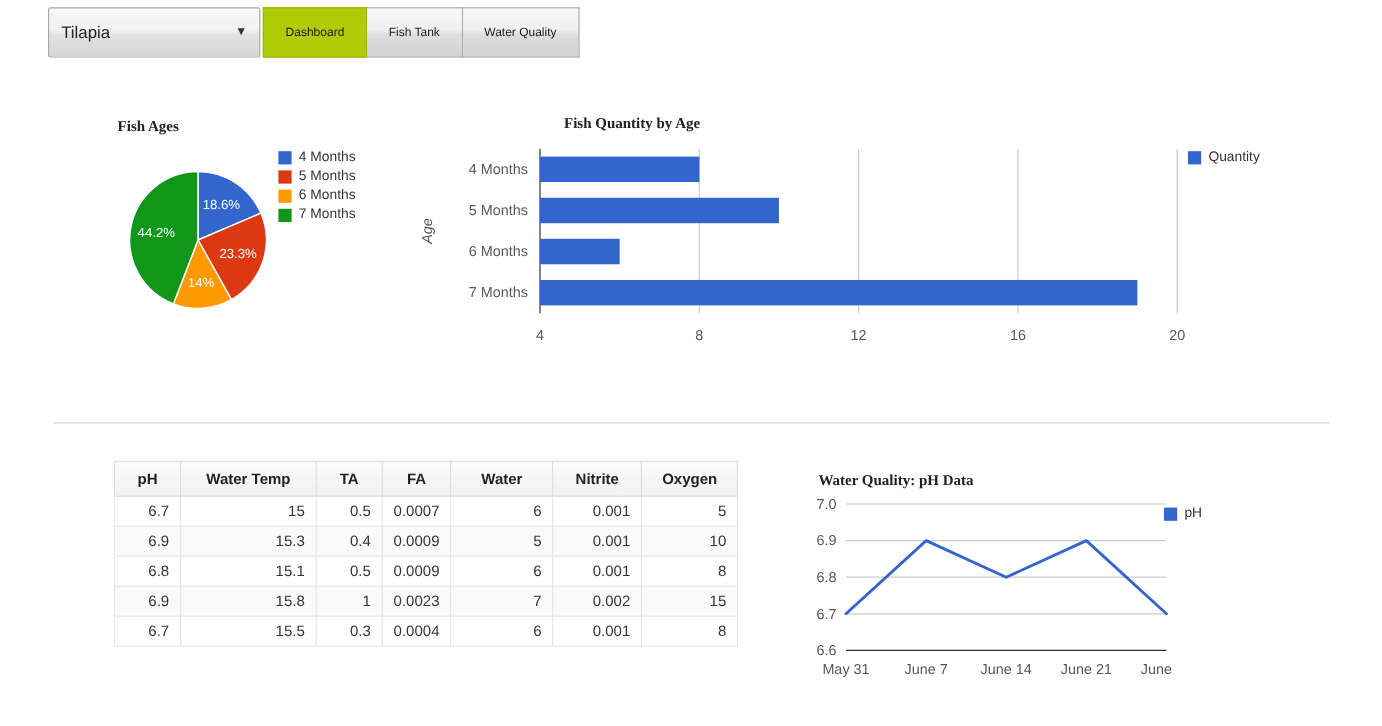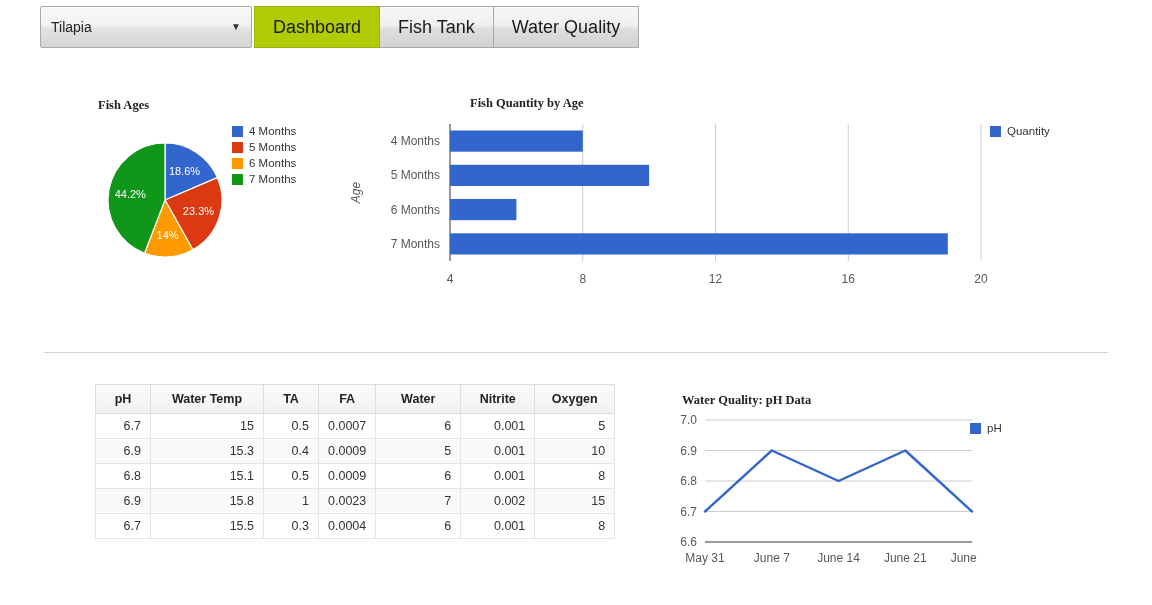--- a/index.html
+++ b/index.html
@@ -11,40 +11,40 @@
     font-family: "Liberation Sans", sans-serif;
     overflow: hidden;
   }
   .page { position: relative; width: 1152px; height: 605px; }
 
   
   .topbar { position: absolute; left: 40px; top: 6px; height: 42px; display: flex; align-items: stretch; }
 
   .species-select {
     position: relative;
-    width: 212px; height: 42px;
+    width: 177px; height: 42px;
     background: linear-gradient(to bottom, #f7f7f7 0%, #f2f2f2 45%, #e2e2e2 55%, #d6d6d6 100%);
     border: 1px solid #a9a9a9;
     border-radius: 2px;
     display: flex; align-items: center;
     padding: 0 10px;
     font-size: 14px; color: #222;
     cursor: pointer;
   }
   .species-select .caret {
     position: absolute; right: 10px; top: 50%; transform: translateY(-50%);
     font-size: 10px; color: #333; line-height: 1;
   }
 
   .tabs { display: flex; margin-left: 2px; }
   .tab {
     height: 42px;
     display: flex; align-items: center; justify-content: center;
     padding: 0 18px;
-    font-size: 18px; color: #1b1b1b;
+    font-size: 10px; color: #1b1b1b;
     border: 1px solid #a9a9a9;
     border-left: none;
     background: linear-gradient(to bottom, #f7f7f7 0%, #f0f0f0 45%, #dedede 55%, #d2d2d2 100%);
     cursor: pointer;
     white-space: nowrap;
   }
   .tab:first-child { border-left: 1px solid #a9a9a9; }
   .tab.active {
     background: #b0cc07;
     border-color: #9bb406;

